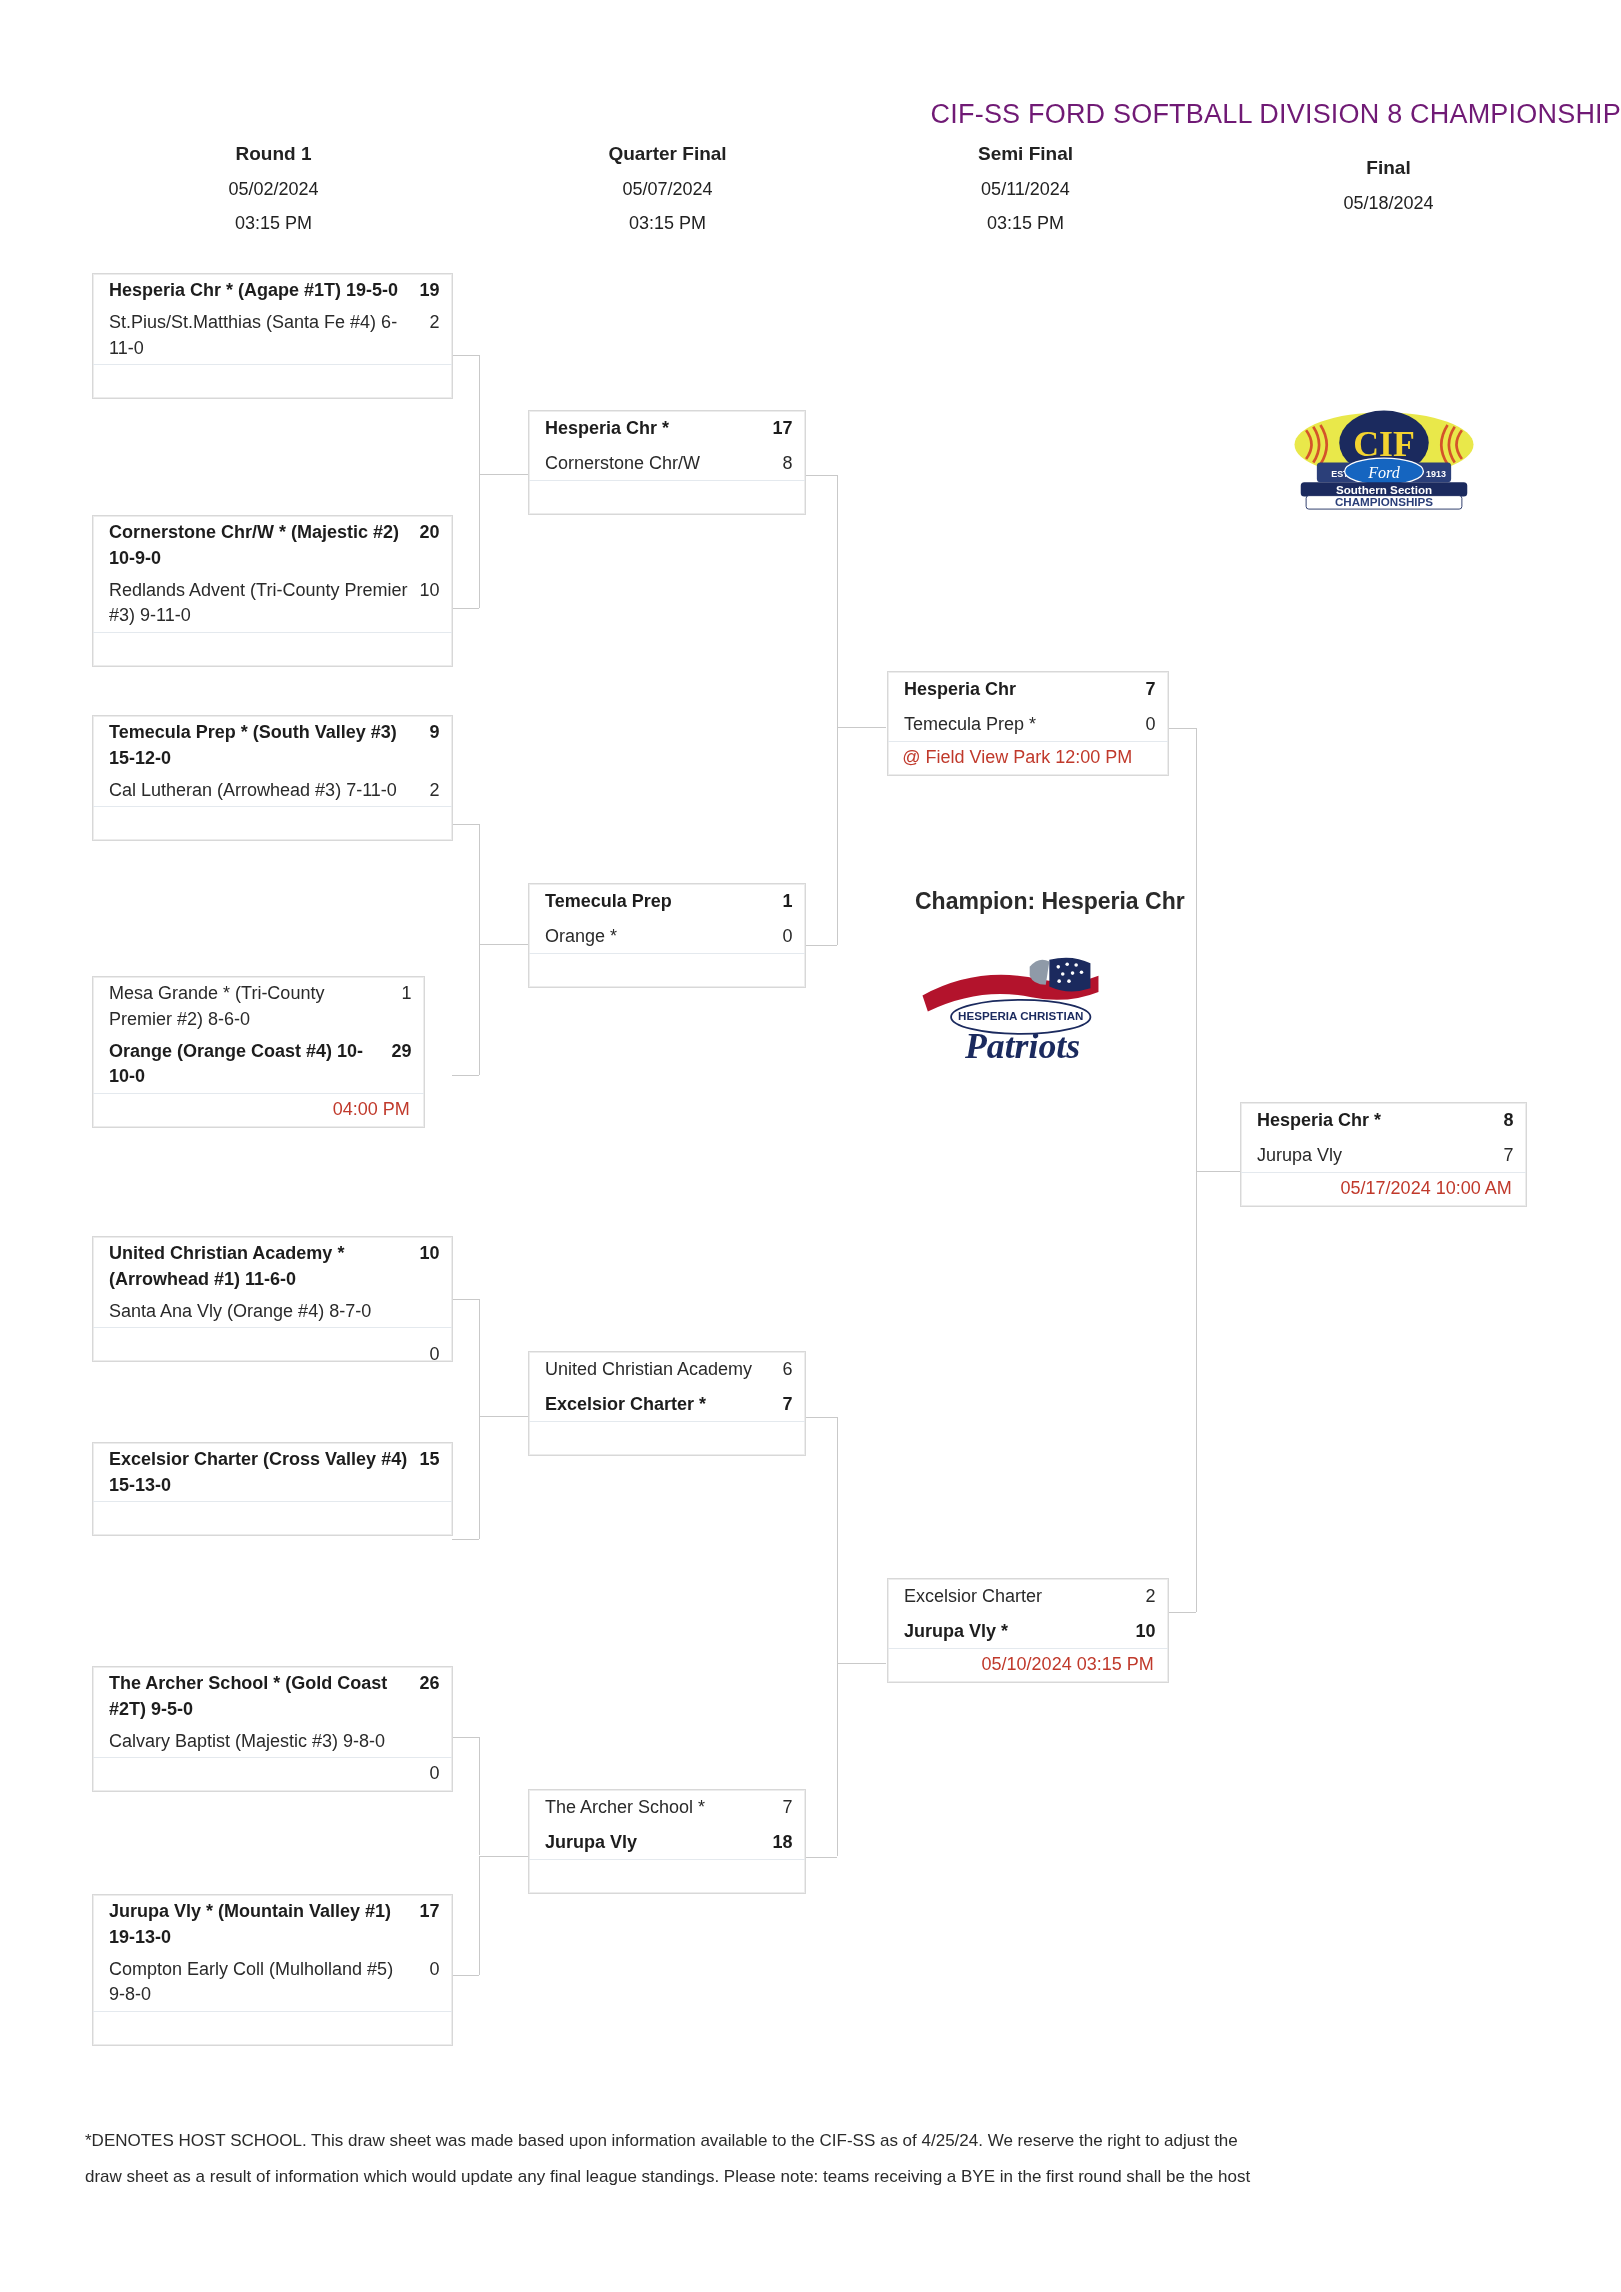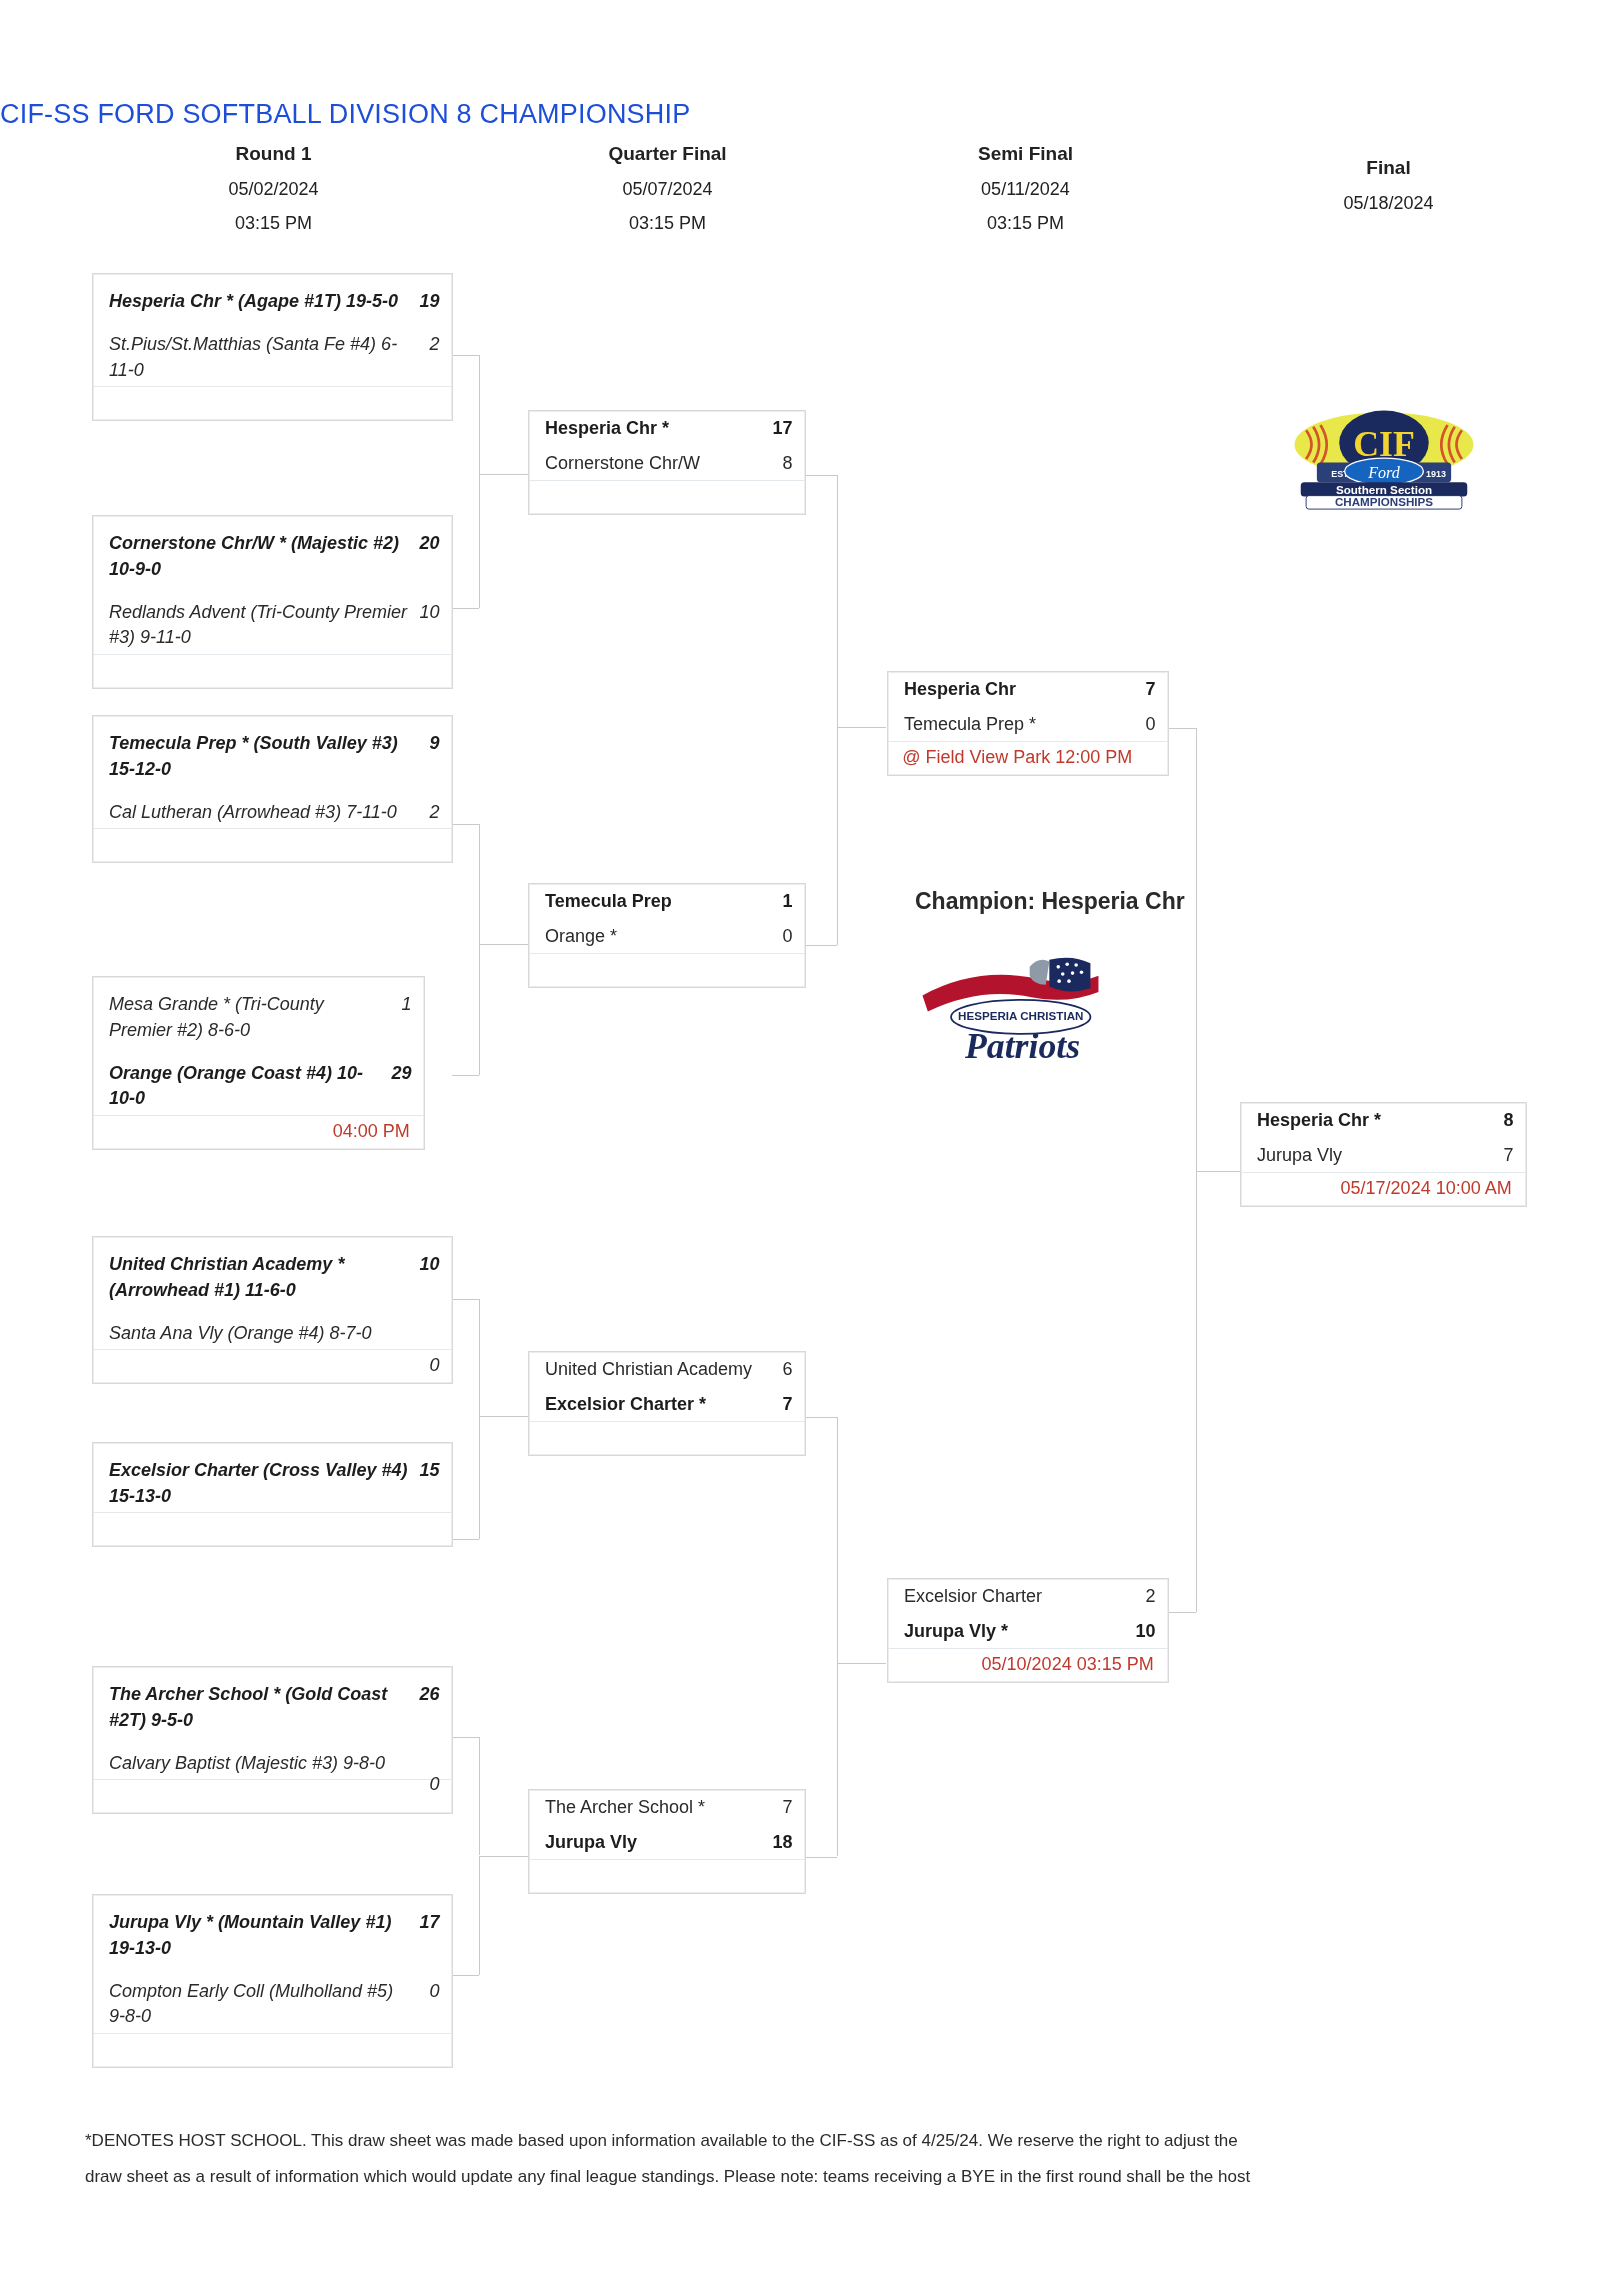--- a/index.html
+++ b/index.html
@@ -15,24 +15,24 @@
     height: 2293px;
     background: #fff;
     overflow: hidden;
   }
 
   
   .title {
     position: absolute;
     left: 0; top: 99px;
     width: 1621px;
-    text-align: left;
+    text-align: right;
     font-size: 27px;
     letter-spacing: 0.2px;
-    color: #1d4ed8;
+    color: #701a75;
   }
   .round-head {
     position: absolute;
     text-align: center;
     width: 269px;
     color: #222;
   }
   .round-head .rh-name {
     font-size: 19px;
     font-weight: bold;
@@ -68,21 +68,21 @@
     padding: 5.4px 14.3px 6.3px 14.3px;
     font-size: 18px;
     color: #c0392b;
     text-align: right;
     min-height: 34px;
   }
   .match-foot.left { text-align: left; }
   .match-foot.empty { color: transparent; }
 
   
-  .r1 .team-row { padding-top: 15px; padding-bottom: 2.7px; font-style: italic; }
+  .r1 .team-row { padding-top: 4px; padding-bottom: 2.7px; }
 
   
   .conn {
     position: absolute;
     background: #c9c9c9;
   }
   .conn.h { height: 0.9px; }
   .conn.v { width: 0.9px; }
 
   

